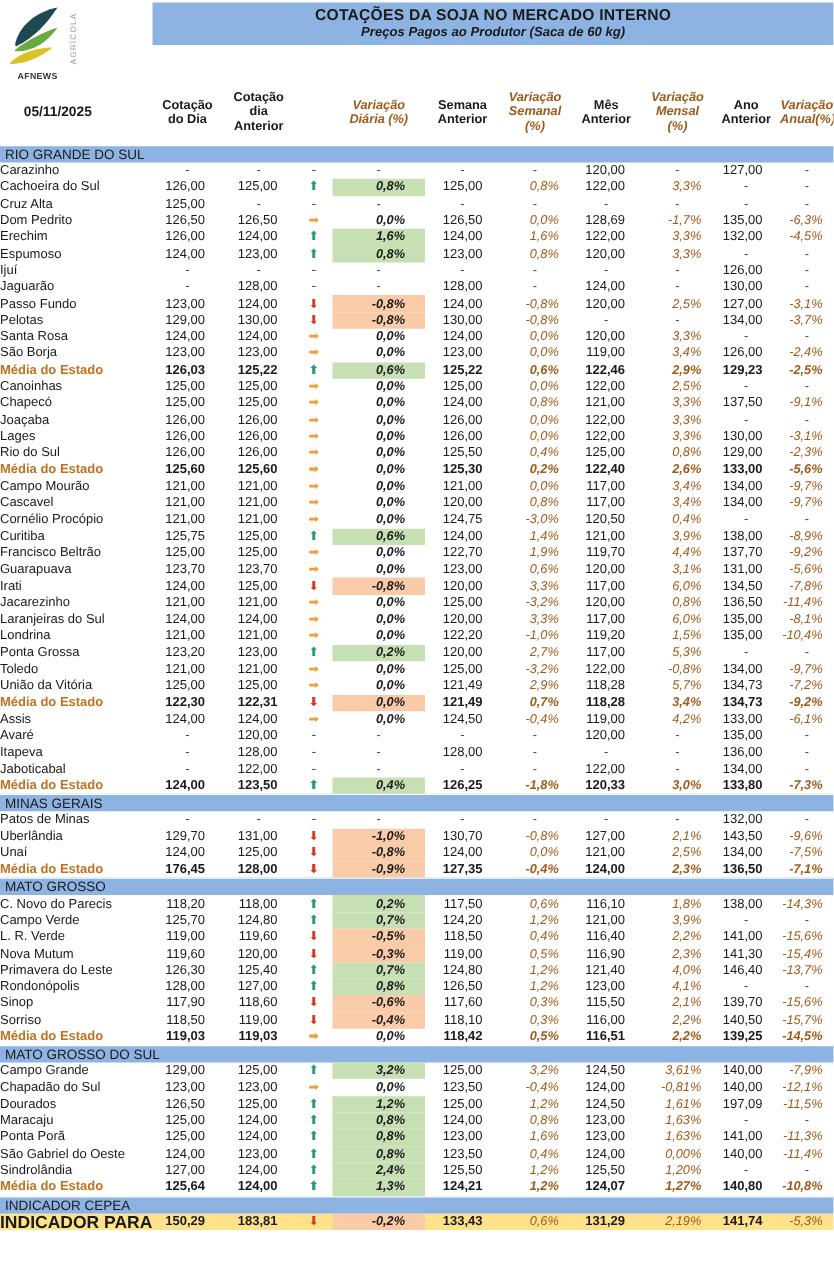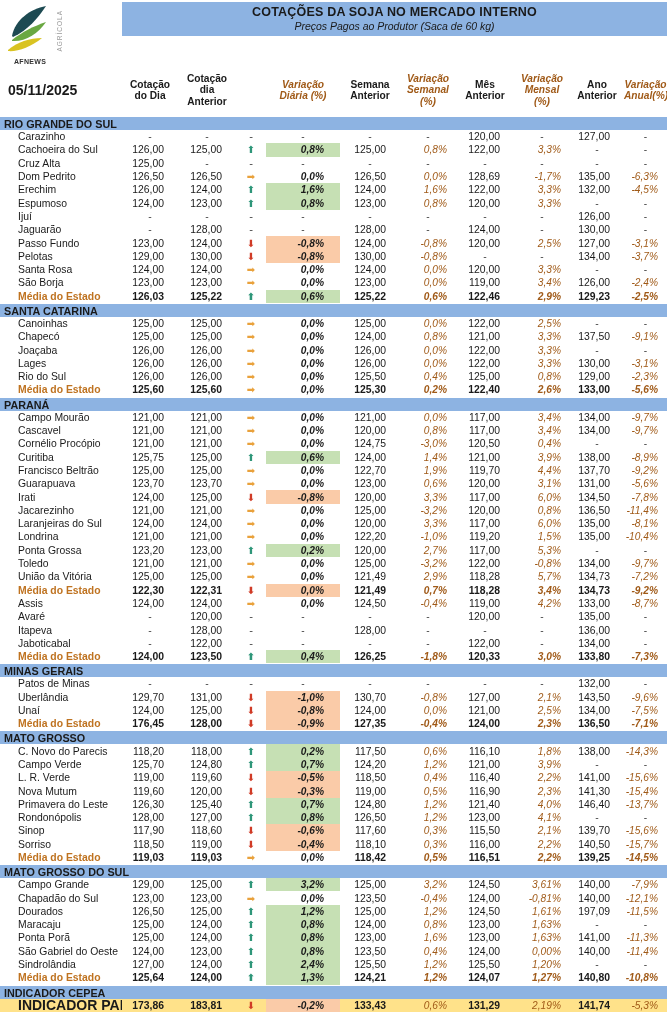--- a/index.html
+++ b/index.html
@@ -4,31 +4,31 @@
 <style>
   html,body{margin:0;padding:0;background:#fff;}
   .page{position:relative;width:667px;height:1024px;background:#fff;
     font-family:"Liberation Sans",sans-serif;color:#1a1a1a;overflow:hidden;
     --cols:122px 56px 58px 30px 74px 60px 56px 58px 56px 54px 43px;}
   
   .top{display:flex;align-items:flex-start;}
   .logo-box{width:122px;height:64px;position:relative;flex:none;}
   .band{flex:1;background:#8DB3E2;margin-top:2px;text-align:center;padding:3px 0 4px;}
   .band .title{font-size:12.5px;font-weight:bold;letter-spacing:.2px;}
-  .band .subtitle{font-size:10.5px;font-weight:normal;font-style:italic;margin-top:1px;}
+  .band .subtitle{font-size:10.5px;font-weight:bold;font-style:italic;margin-top:1px;}
   .colhead{display:grid;grid-template-columns:var(--cols);height:52px;align-items:center;}
   .colhead .h{text-align:center;font-weight:bold;font-size:10.2px;line-height:1.12;white-space:pre-line;}
   .colhead .h.var{color:#A05A18;font-style:italic;}
-  .date{font-size:14px;font-weight:bold;padding-left:8px;}
+  .date{font-size:11px;font-weight:bold;padding-left:19px;}
   
-  .section-bar{background:#8DB3E2;font-weight:bold;font-size:10.8px;height:14px;line-height:14px;
+  .section-bar{background:#8DB3E2;font-weight:normal;font-size:10.8px;height:14px;line-height:14px;
     padding-left:4px;border-top:1px solid #fff;box-sizing:border-box;}
   .row{display:grid;grid-template-columns:var(--cols);height:13.3px;align-items:center;font-size:10.4px;}
   .cell{box-sizing:border-box;}
-  .name{padding-left:18px;white-space:nowrap;overflow:hidden;}
+  .name{padding-left:0;white-space:nowrap;overflow:hidden;}
   .num{text-align:right;padding-right:14px;}
   .pct{text-align:right;padding-right:9px;color:#A05A18;font-style:italic;font-size:10.2px;}
   .arrow{text-align:center;font-family:"DejaVu Sans",sans-serif;font-size:10px;line-height:13px;}
   .arrow.up{color:#2E9679;}.arrow.flat{color:#E9A13B;}.arrow.down{color:#D03B26;}
   .arrow.none{color:#444;font-size:10.4px;}
   .vard{height:100%;display:flex;align-items:center;justify-content:flex-end;padding-right:16px;
     font-style:italic;font-weight:600;font-size:10.2px;}
   .vard.green{background:#C6E0B4;}
   .vard.red{background:#FACBA8;}
   .dash{text-align:center !important;padding-right:0 !important;color:#444;font-style:normal;justify-content:center !important;font-weight:normal;}
@@ -253,21 +253,20 @@
         <div class="cell num">125,22</div>
         <div class="cell arrow up">⬆</div>
         <div class="cell vard green">0,6%</div>
         <div class="cell num">125,22</div>
         <div class="cell pct">0,6%</div>
         <div class="cell num">122,46</div>
         <div class="cell pct">2,9%</div>
         <div class="cell num">129,23</div>
         <div class="cell pct">-2,5%</div>
       </div>
-      <div class="section-bar">SANTA CATARINA</div>
       <div class="row">
         <div class="cell name">Canoinhas</div>
         <div class="cell num">125,00</div>
         <div class="cell num">125,00</div>
         <div class="cell arrow flat">➡</div>
         <div class="cell vard">0,0%</div>
         <div class="cell num">125,00</div>
         <div class="cell pct">0,0%</div>
         <div class="cell num">122,00</div>
         <div class="cell pct">2,5%</div>
@@ -332,21 +331,20 @@
         <div class="cell num">125,60</div>
         <div class="cell arrow flat">➡</div>
         <div class="cell vard">0,0%</div>
         <div class="cell num">125,30</div>
         <div class="cell pct">0,2%</div>
         <div class="cell num">122,40</div>
         <div class="cell pct">2,6%</div>
         <div class="cell num">133,00</div>
         <div class="cell pct">-5,6%</div>
       </div>
-      <div class="section-bar">PARANÁ</div>
       <div class="row">
         <div class="cell name">Campo Mourão</div>
         <div class="cell num">121,00</div>
         <div class="cell num">121,00</div>
         <div class="cell arrow flat">➡</div>
         <div class="cell vard">0,0%</div>
         <div class="cell num">121,00</div>
         <div class="cell pct">0,0%</div>
         <div class="cell num">117,00</div>
         <div class="cell pct">3,4%</div>
@@ -526,21 +524,21 @@
         <div class="cell name">Assis</div>
         <div class="cell num">124,00</div>
         <div class="cell num">124,00</div>
         <div class="cell arrow flat">➡</div>
         <div class="cell vard">0,0%</div>
         <div class="cell num">124,50</div>
         <div class="cell pct">-0,4%</div>
         <div class="cell num">119,00</div>
         <div class="cell pct">4,2%</div>
         <div class="cell num">133,00</div>
-        <div class="cell pct">-8,7%</div>
+        <div class="cell pct">-6,1%</div>
       </div>
       <div class="row">
         <div class="cell name">Avaré</div>
         <div class="cell num dash">-</div>
         <div class="cell num">120,00</div>
         <div class="cell arrow none">-</div>
         <div class="cell vard dash">-</div>
         <div class="cell num dash">-</div>
         <div class="cell pct dash">-</div>
         <div class="cell num">120,00</div>
@@ -859,21 +857,21 @@
         <div class="cell num">124,21</div>
         <div class="cell pct">1,2%</div>
         <div class="cell num">124,07</div>
         <div class="cell pct">1,27%</div>
         <div class="cell num">140,80</div>
         <div class="cell pct">-10,8%</div>
       </div>
       <div class="section-bar">INDICADOR CEPEA</div>
       <div class="row indic">
         <div class="cell name">INDICADOR PARANÁ</div>
-        <div class="cell num">173,86</div>
+        <div class="cell num">150,29</div>
         <div class="cell num">183,81</div>
         <div class="cell arrow down">⬇</div>
         <div class="cell vard red">-0,2%</div>
         <div class="cell num">133,43</div>
         <div class="cell pct">0,6%</div>
         <div class="cell num">131,29</div>
         <div class="cell pct">2,19%</div>
         <div class="cell num">141,74</div>
         <div class="cell pct">-5,3%</div>
       </div>

